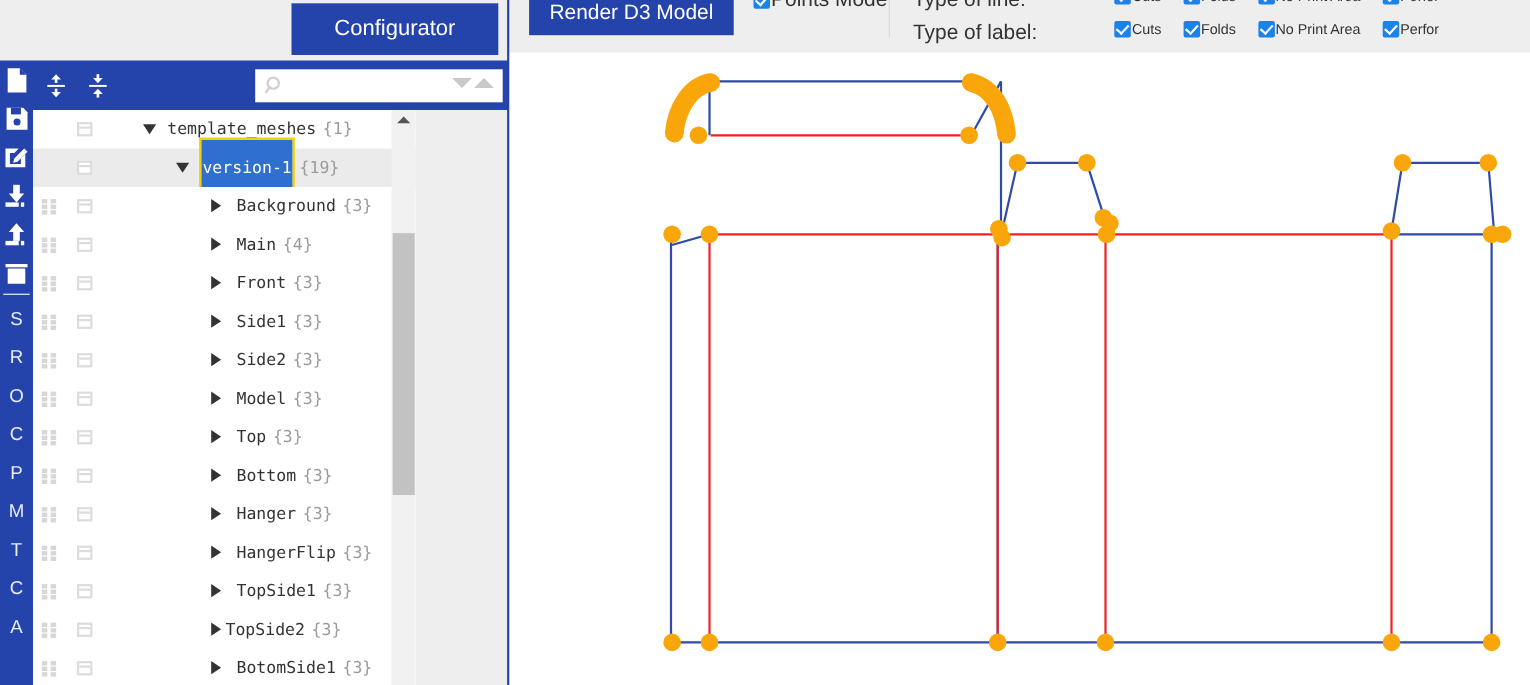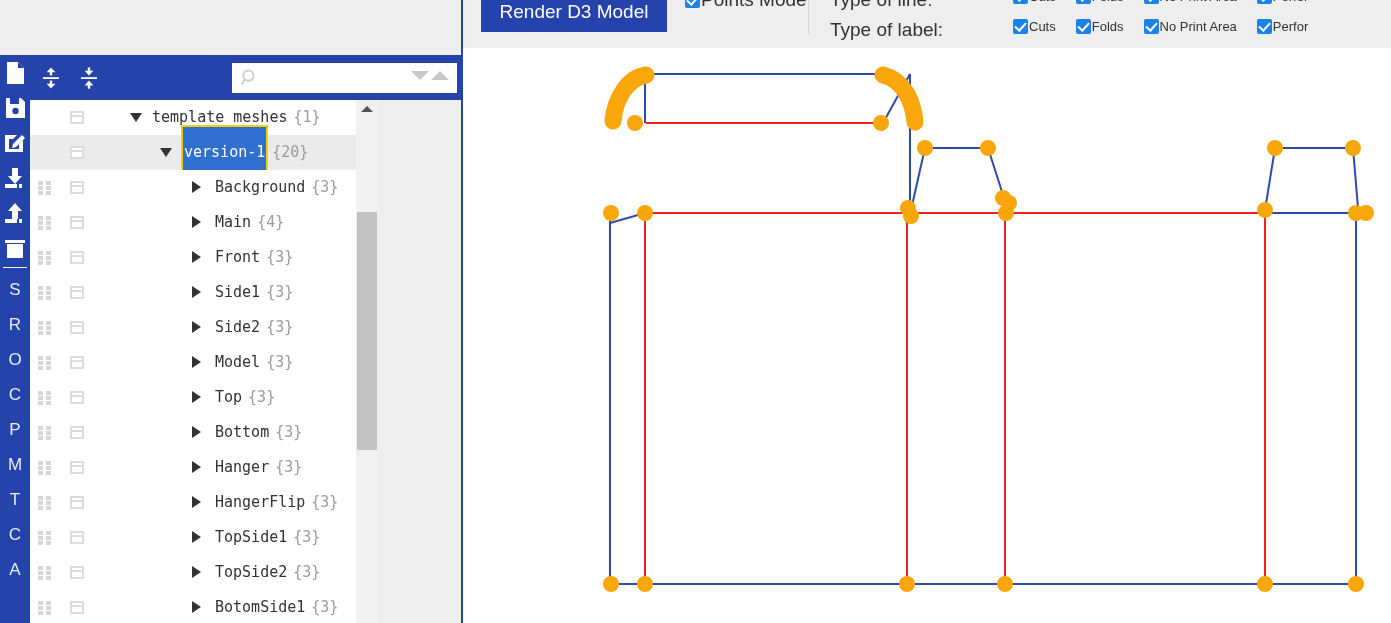--- a/index.html
+++ b/index.html
@@ -316,20 +316,25 @@
   }
   #canvas-area svg { display: block; }
 </style>
 </head>
 <body>
 
 <div id="app">
 
   <div id="left-panel">
 
+    <div id="tab-strip">
+      <div id="configurator-tab">
+        <span>Configurator</span>
+      </div>
+    </div>
 
     <div id="tree-toolbar">
       <div class="tb-btn" id="btn-expand-all">
         <svg width="24" height="24" viewBox="0 0 24 24" aria-hidden="true">
           <rect x="4" y="11.2" width="16" height="1.8" fill="#ffffff"></rect>
           <polygon points="12,1.5 16.4,6.3 7.6,6.3" fill="#ffffff"></polygon>
           <rect x="10.8" y="5.8" width="2.4" height="3.6" fill="#ffffff"></rect>
           <polygon points="12,22.5 16.4,17.7 7.6,17.7" fill="#ffffff"></polygon>
           <rect x="10.8" y="14.6" width="2.4" height="3.6" fill="#ffffff"></rect>
         </svg>
@@ -362,21 +367,21 @@
     <div id="tree-body">
       <div id="tree-rows">
           <div class="tree-row">
             <div class="row-check" style="left: 40px;"></div>
             <div class="caret open" style="left: 100px;"></div>
             <div class="row-label" style="left: 122px;"><span>template_meshes</span><span class="cnt">{1}</span></div>
           </div>
           <div class="tree-row selected">
             <div class="row-check" style="left: 40px;"></div>
             <div class="caret open" style="left: 130px;"></div>
-            <div class="row-label" style="left: 153px;"><span class="name-sel">version-1</span><span class="cnt">{20}</span></div>
+            <div class="row-label" style="left: 153px;"><span class="name-sel">version-1</span><span class="cnt">{19}</span></div>
           </div>
           <div class="tree-row">
             <div class="drag-handle">
               <span></span>
               <span></span>
               <span></span>
               <span></span>
               <span></span>
               <span></span>
             </div>
@@ -518,21 +523,21 @@
             <div class="drag-handle">
               <span></span>
               <span></span>
               <span></span>
               <span></span>
               <span></span>
               <span></span>
             </div>
             <div class="row-check" style="left: 40px;"></div>
             <div class="caret closed" style="left: 162px;"></div>
-            <div class="row-label" style="left: 185px;"><span>TopSide2</span><span class="cnt">{3}</span></div>
+            <div class="row-label" style="left: 175px;"><span>TopSide2</span><span class="cnt">{3}</span></div>
           </div>
           <div class="tree-row">
             <div class="drag-handle">
               <span></span>
               <span></span>
               <span></span>
               <span></span>
               <span></span>
               <span></span>
             </div>

